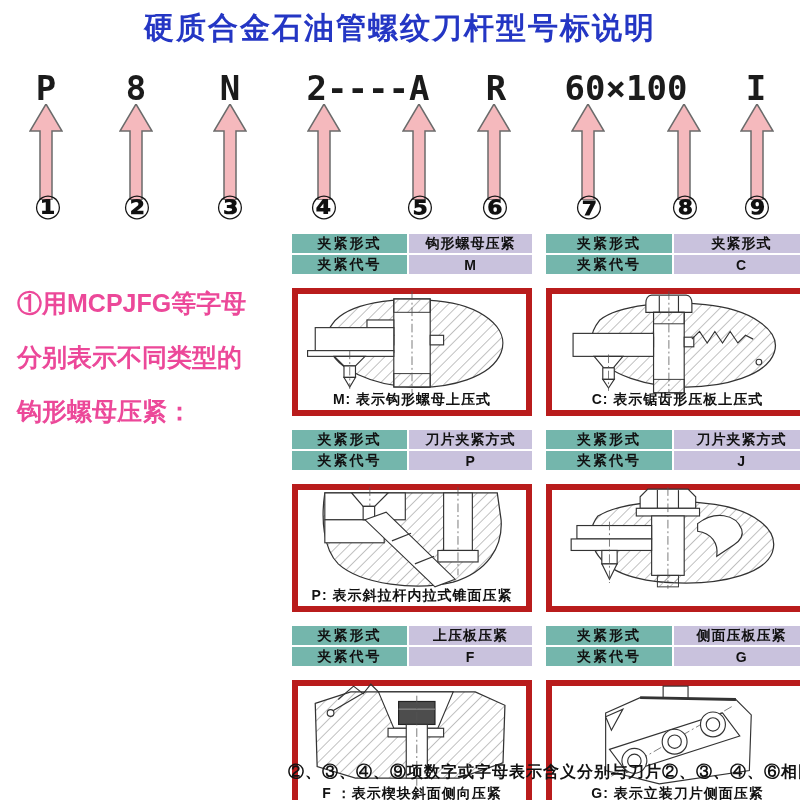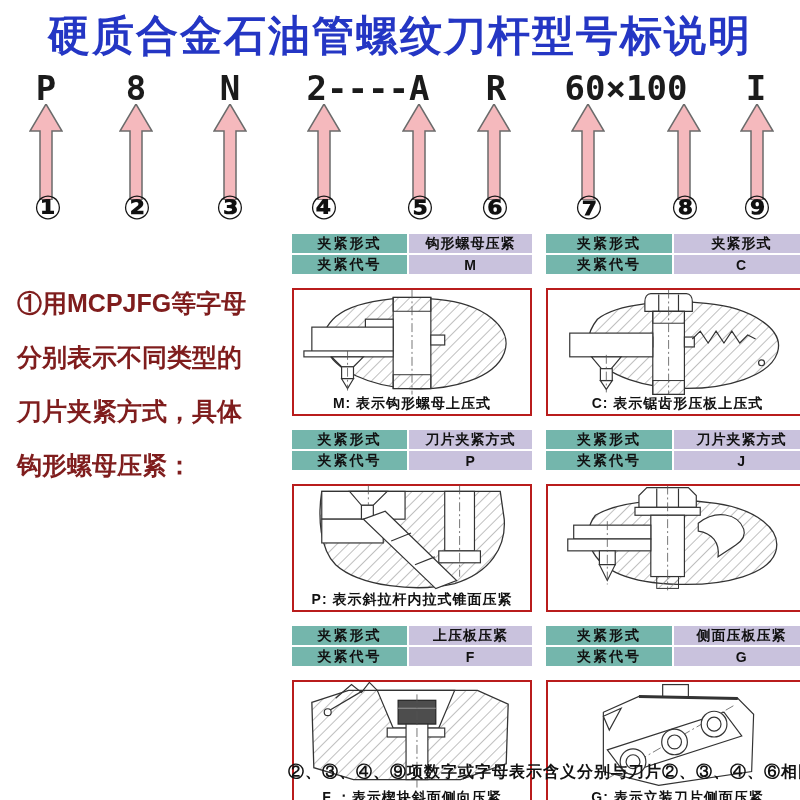--- a/index.html
+++ b/index.html
@@ -3,50 +3,50 @@
 <meta charset="utf-8">
 <style>
   html,body{margin:0;padding:0;}
   body{
     width:800px;height:800px;position:relative;background:#ffffff;
     font-family:"Liberation Sans", sans-serif;overflow:hidden;
     --title-blue:#2436c4;--header-teal:#74b6ac;--value-lavender:#c9c2dd;--arrow-pink:#f5b9bd;
   }
   .title{
     position:absolute;left:0;top:8px;width:800px;text-align:center;
-    color:var(--title-blue);font-size:42px;font-weight:bold;letter-spacing:2px;white-space:nowrap;
+    color:var(--title-blue);font-size:30px;font-weight:bold;letter-spacing:2px;white-space:nowrap;
   }
   .codeseg{
     position:absolute;top:68px;transform:translateX(-50%);
     font-family:"DejaVu Sans Mono",monospace;font-weight:bold;font-size:34px;color:#1b1b1b;white-space:nowrap;
   }
   .arrow{position:absolute;top:104px;transform:translateX(-50%);width:34px;height:96px;}
   .circnum{
     position:absolute;top:188px;transform:translateX(-50%);
     font-size:33px;font-weight:bold;color:#111;font-family:"DejaVu Sans",sans-serif;
   }
   .sidenote{
     position:absolute;left:17px;top:276px;width:272px;
-    color:#7f1d1d;font-size:25px;font-weight:bold;line-height:54px;white-space:nowrap;
+    color:#ec4899;font-size:25px;font-weight:bold;line-height:54px;white-space:nowrap;
   }
   .grid{
     position:absolute;left:292px;top:234px;width:416px;
     display:grid;grid-template-columns:240px 263px;column-gap:3px;
     grid-template-rows:40px 128px 40px 128px 40px 130px;row-gap:1px;gap:14px;
   }
   .ptable{
     display:grid;grid-template-columns:48% 1fr;grid-template-rows:19px 19px;gap:2px;background:#fff;
   }
   .cell{
     display:flex;align-items:center;justify-content:center;
     font-size:14px;font-weight:bold;color:#111;letter-spacing:2px;
   }
   .cell.label{background:var(--header-teal);}
   .cell.value{background:var(--value-lavender);letter-spacing:1px;}
-  .pbox{border:2px solid #b91c1c;position:relative;background:#fff;}
+  .pbox{border:6px solid #b91c1c;position:relative;background:#fff;}
   .pdraw{position:absolute;left:0;top:0;right:0;bottom:20px;display:flex;align-items:center;justify-content:center;}
   .pdraw svg{display:block;}
   .pcap{
     position:absolute;left:0;right:0;bottom:1px;height:18px;text-align:center;
     font-size:14px;font-weight:bold;color:#111;letter-spacing:1px;white-space:nowrap;
   }
   .footer{
     position:absolute;left:288px;top:762px;width:512px;
     font-size:16px;font-weight:bold;color:#111;letter-spacing:1px;white-space:nowrap;
   }
@@ -101,21 +101,20 @@
 <span class="circnum" style="left:324px">④</span>
 <span class="circnum" style="left:420px">⑤</span>
 <span class="circnum" style="left:495px">⑥</span>
 <span class="circnum" style="left:589px">⑦</span>
 <span class="circnum" style="left:685px">⑧</span>
 <span class="circnum" style="left:757px">⑨</span>
 
 <div class="sidenote">
   <div>①用MCPJFG等字母</div>
   <div>分别表示不同类型的</div>
-  <div>刀片夹紧方式，具体</div>
   <div>钩形螺母压紧：</div>
 </div>
 
 <div class="grid">
 
   <div class="ptable">
     <div class="cell label">夹紧形式</div>
     <div class="cell value">钩形螺母压紧</div>
     <div class="cell label">夹紧代号</div>
     <div class="cell value">M</div>

